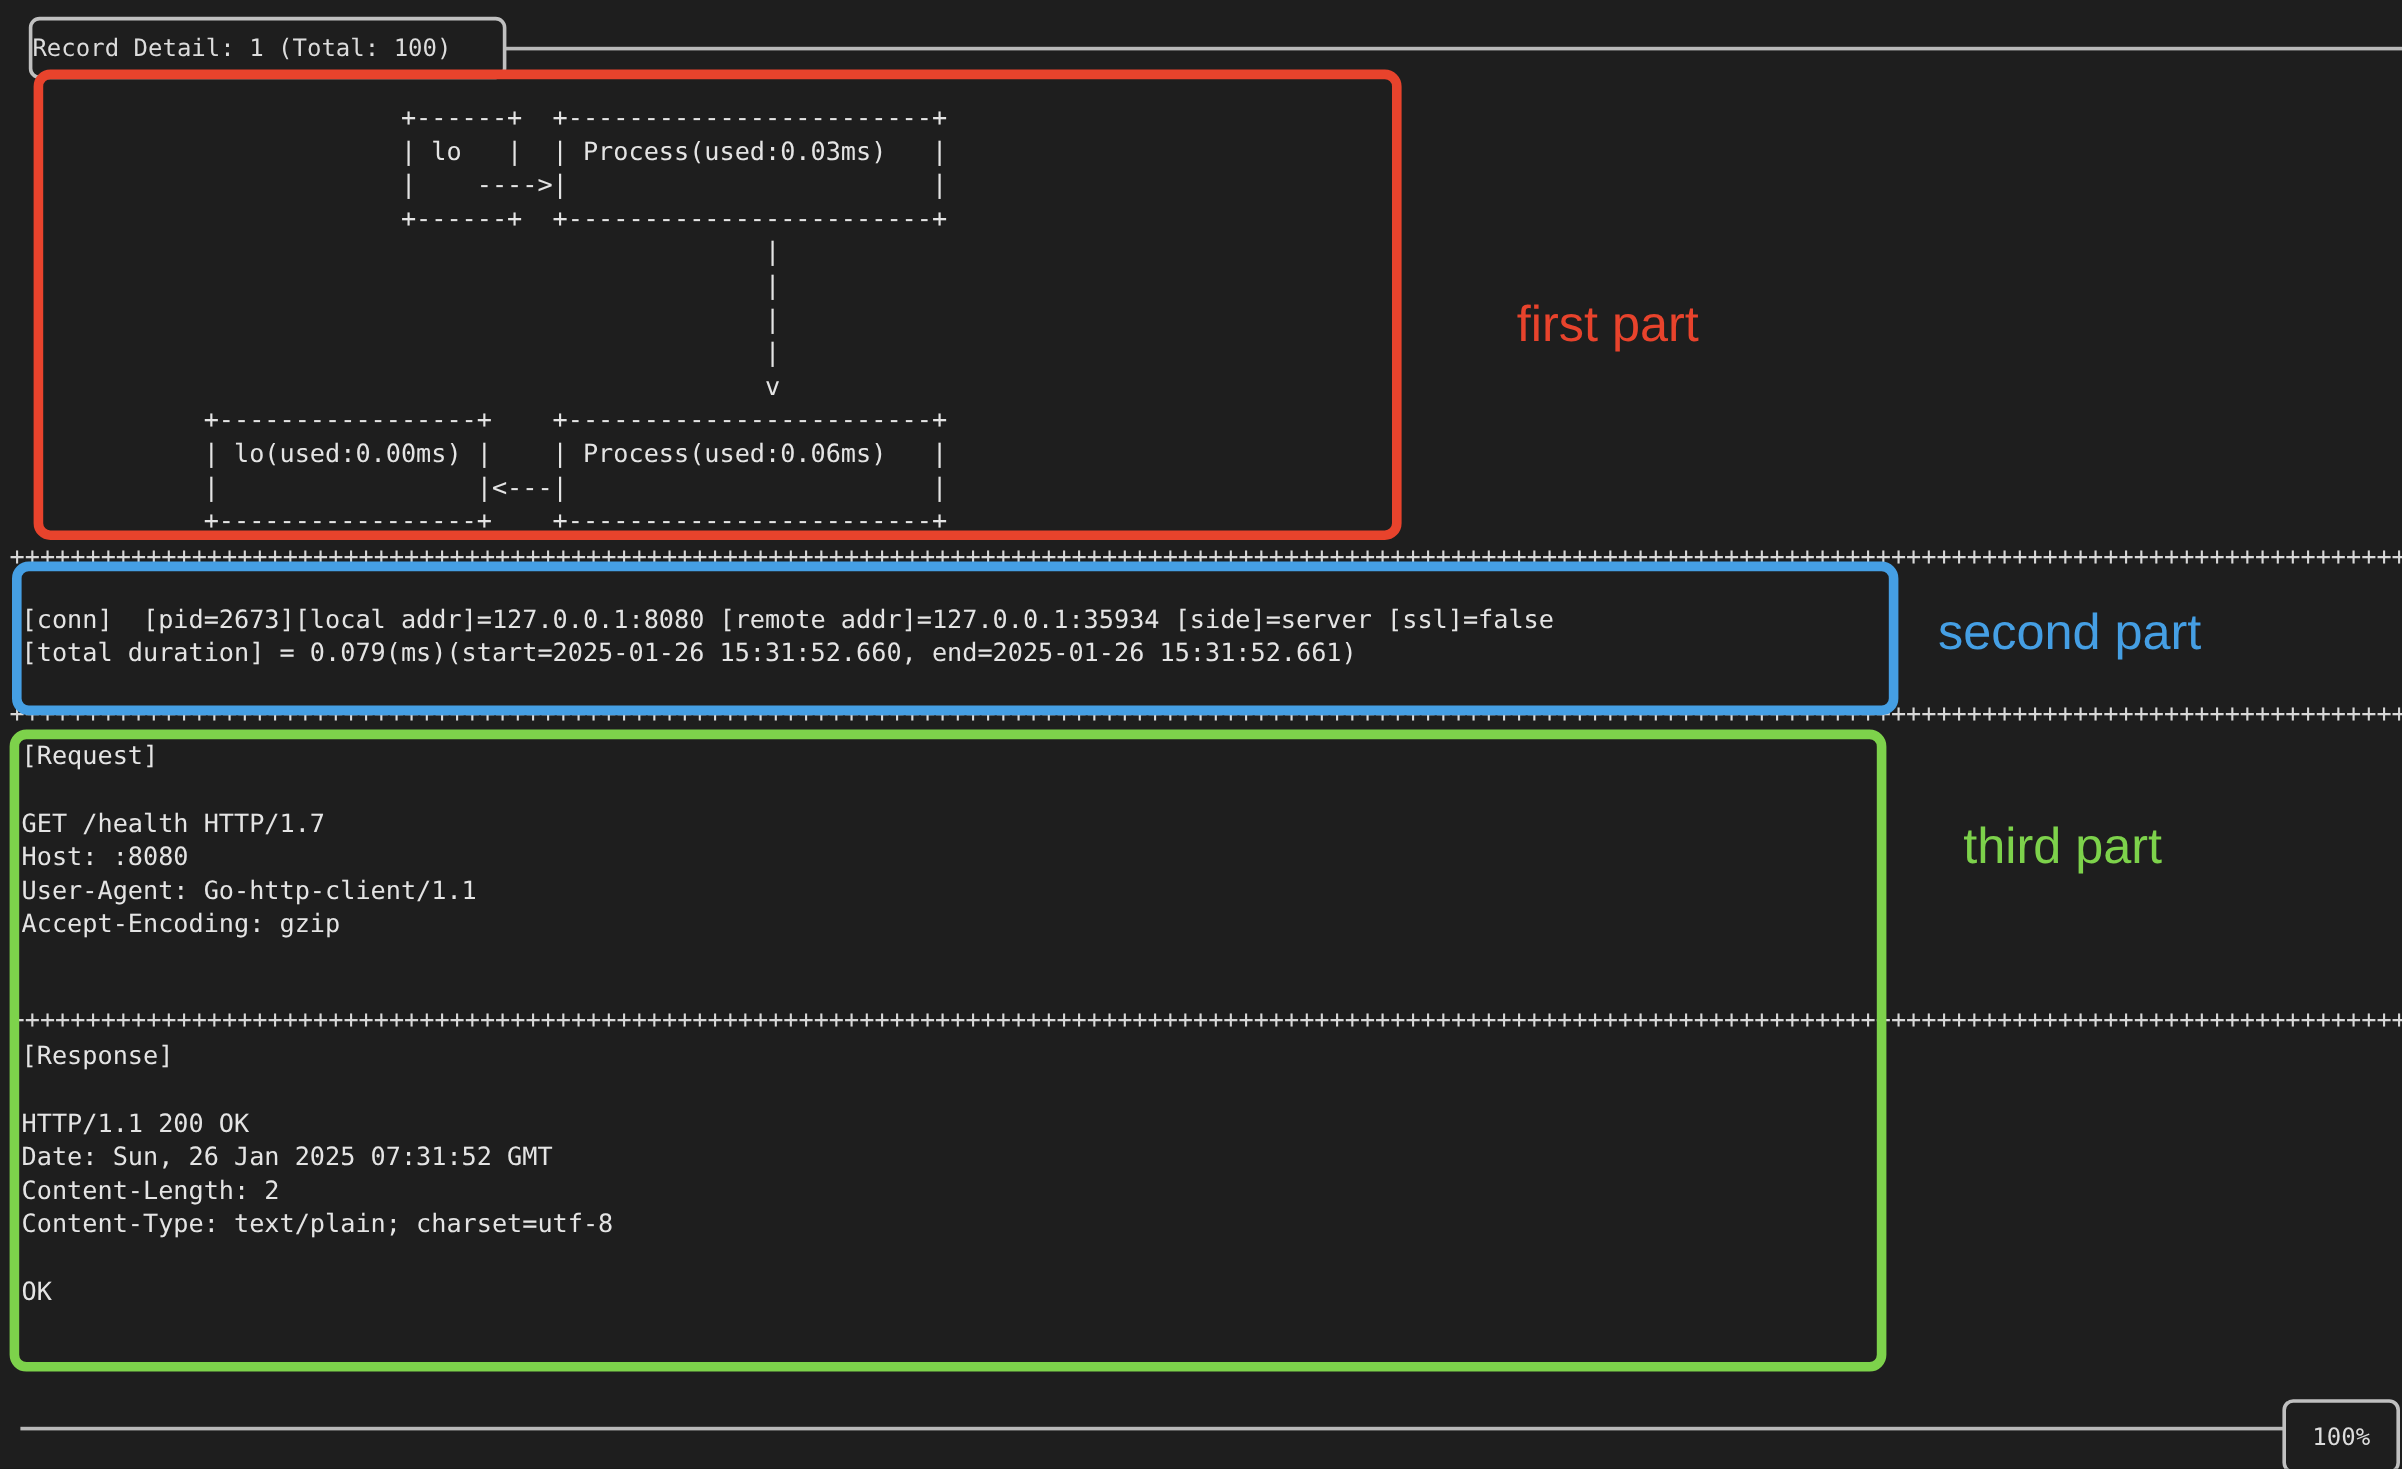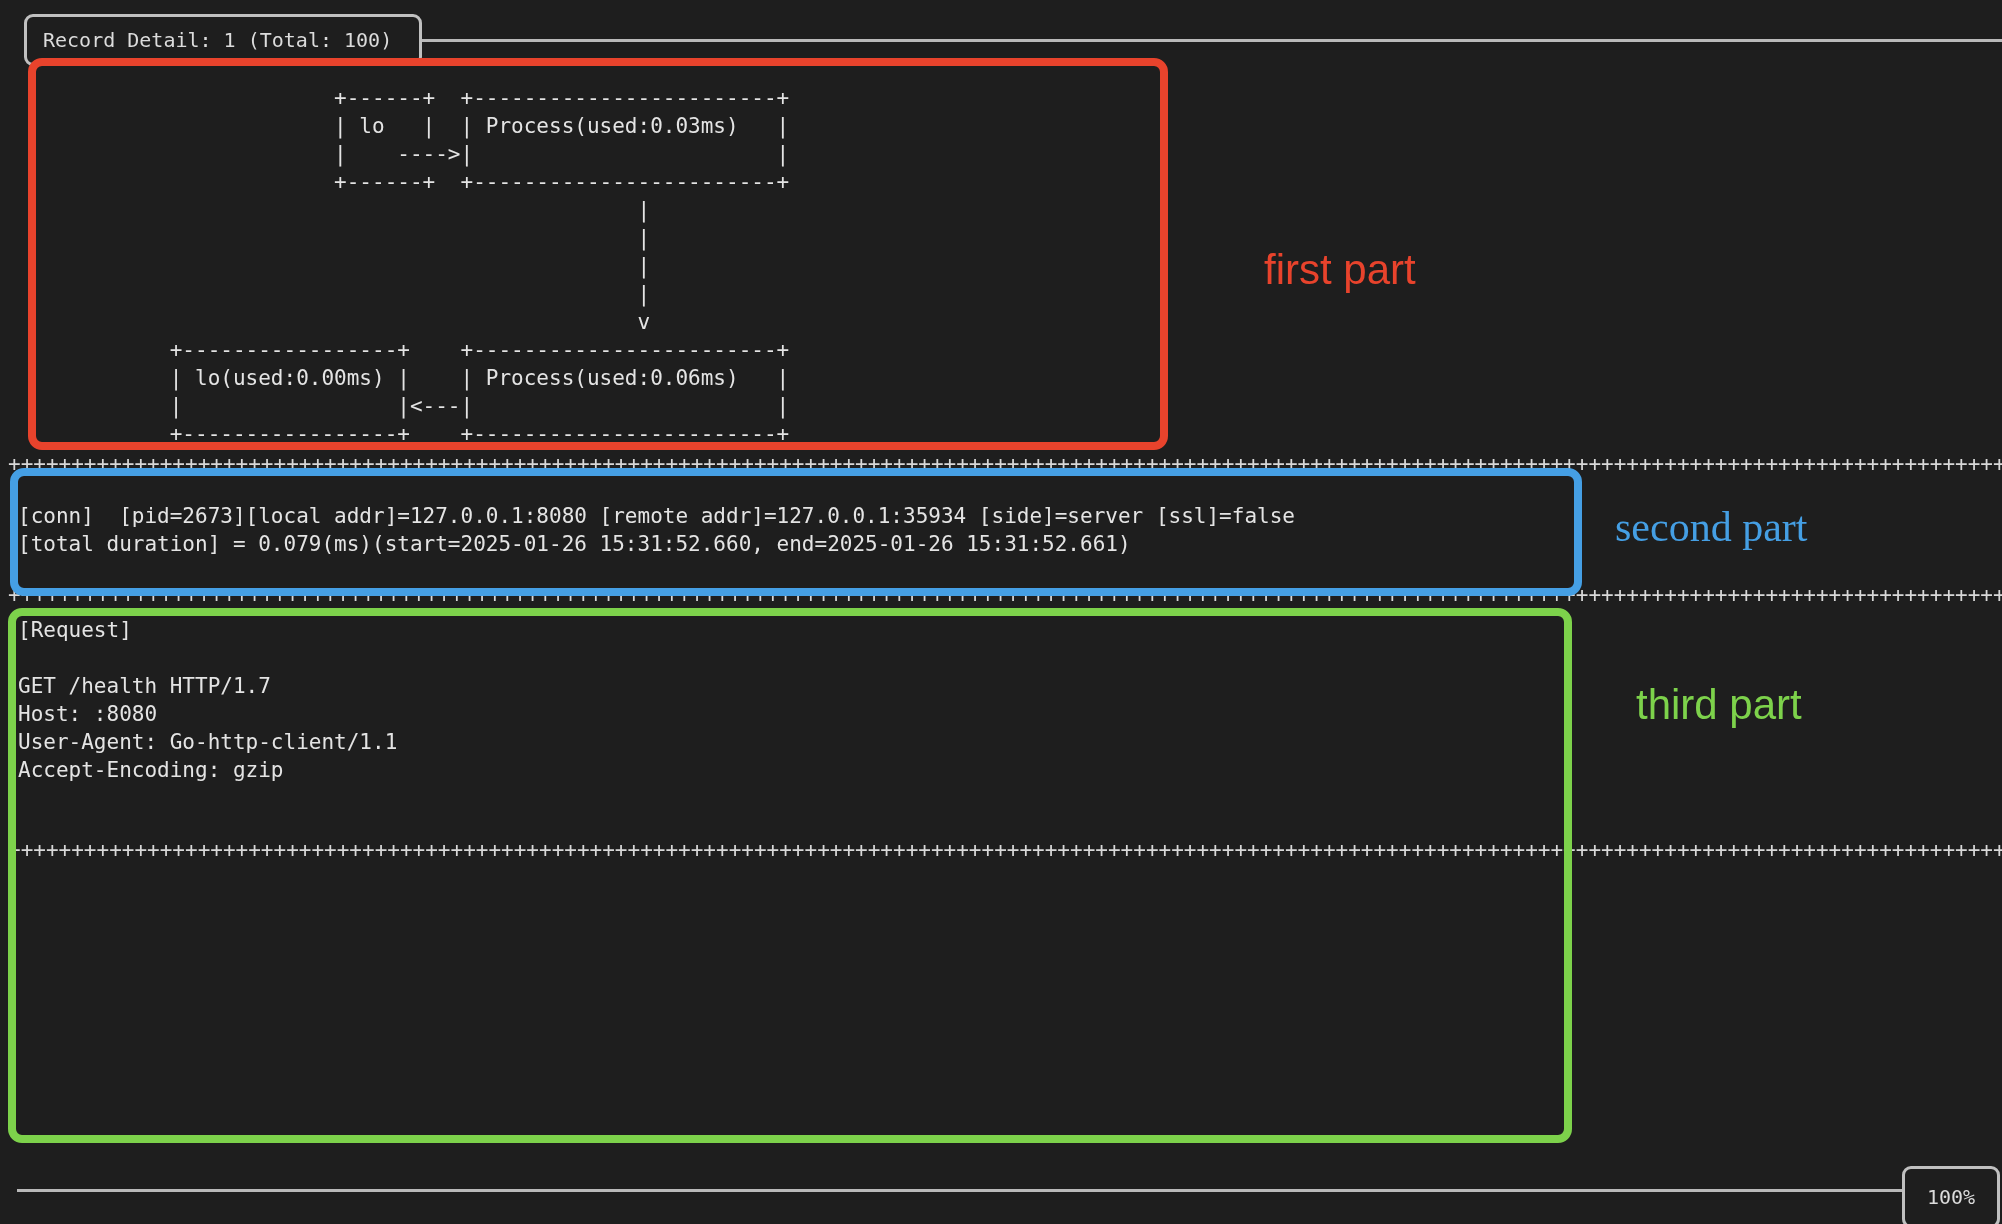--- a/index.html
+++ b/index.html
@@ -4,34 +4,34 @@
 <style>
   html,body{margin:0;padding:0;background:#161616;}
   body{width:2002px;height:1224px;position:relative;overflow:hidden;
        font-family:"DejaVu Sans Mono",monospace;}
   .screen{position:absolute;left:0;top:0;width:2002px;height:1224px;
           background:#1e1e1e;color:#e0e0e0;}
   .hline{position:absolute;height:3px;background:#b9b9b9;}
   .framebox{position:absolute;border:3px solid #c0c0c0;border-radius:9px;
             box-sizing:border-box;display:flex;align-items:center;
             color:#dcdcdc;font-size:20px;background:#1e1e1e;z-index:3;}
-  .titlebox{left:24px;top:14px;width:398px;height:52px;padding-left:16px;}
+  .titlebox{left:24px;top:14px;width:398px;height:52px;padding-left:0;}
   .zoombox{left:1902px;top:1166px;width:98px;height:62px;justify-content:center;}
   pre.term{position:absolute;margin:0;font-family:"DejaVu Sans Mono",monospace;
            font-size:21px;line-height:28px;color:#e4e4e4;white-space:pre;}
   pre.sep{left:8px;width:1994px;overflow:hidden;color:#d8d8d8;}
   .ann-box{position:absolute;box-sizing:border-box;border-radius:14px;
            background:transparent;z-index:5;pointer-events:none;}
   .ann-red{border:8px solid #e8432c;left:28px;top:58px;width:1140px;height:392px;}
   .ann-blue{border:8px solid #459fe4;left:10px;top:468px;width:1572px;height:128px;}
   .ann-green{border:8px solid #7dd24b;left:8px;top:608px;width:1564px;height:535px;}
   .ann-label{position:absolute;font-family:"Liberation Sans",sans-serif;
              font-size:42px;font-weight:400;z-index:6;}
   .lbl-first{left:1264px;top:246px;color:#e8432c;}
-  .lbl-second{left:1615px;top:503px;color:#459fe4;font-family:Liberation Serif, serif;}
+  .lbl-second{left:1615px;top:503px;color:#459fe4;}
   .lbl-third{left:1636px;top:681px;color:#7dd24b;}
 </style>
 </head>
 <body>
 
 <div class="screen">
 
   <div class="hline" style="left:420px;top:39px;width:1582px;"></div>
 
   <div class="framebox titlebox">
@@ -61,20 +61,28 @@
 
   <pre class="term" style="left:18px;top:616px;">[Request]
 
 GET /health HTTP/1.7
 Host: :8080
 User-Agent: Go-http-client/1.1
 Accept-Encoding: gzip</pre>
 
   <pre class="term sep" style="top:836px;">++++++++++++++++++++++++++++++++++++++++++++++++++++++++++++++++++++++++++++++++++++++++++++++++++++++++++++++++++++++++++++++++++++++++++++++++++++++++++++++++++++++++++++++++++++++++++++++++++++++++</pre>
 
+  <pre class="term" style="left:18px;top:866px;">[Response]
+
+HTTP/1.1 200 OK
+Date: Sun, 26 Jan 2025 07:31:52 GMT
+Content-Length: 2
+Content-Type: text/plain; charset=utf-8
+
+OK</pre>
 
   <div class="hline" style="left:17px;top:1189px;width:1886px;"></div>
 
   <div class="framebox zoombox">
     <span>100%</span>
   </div>
 
 </div>
 
 <div class="ann-box ann-red"></div>

